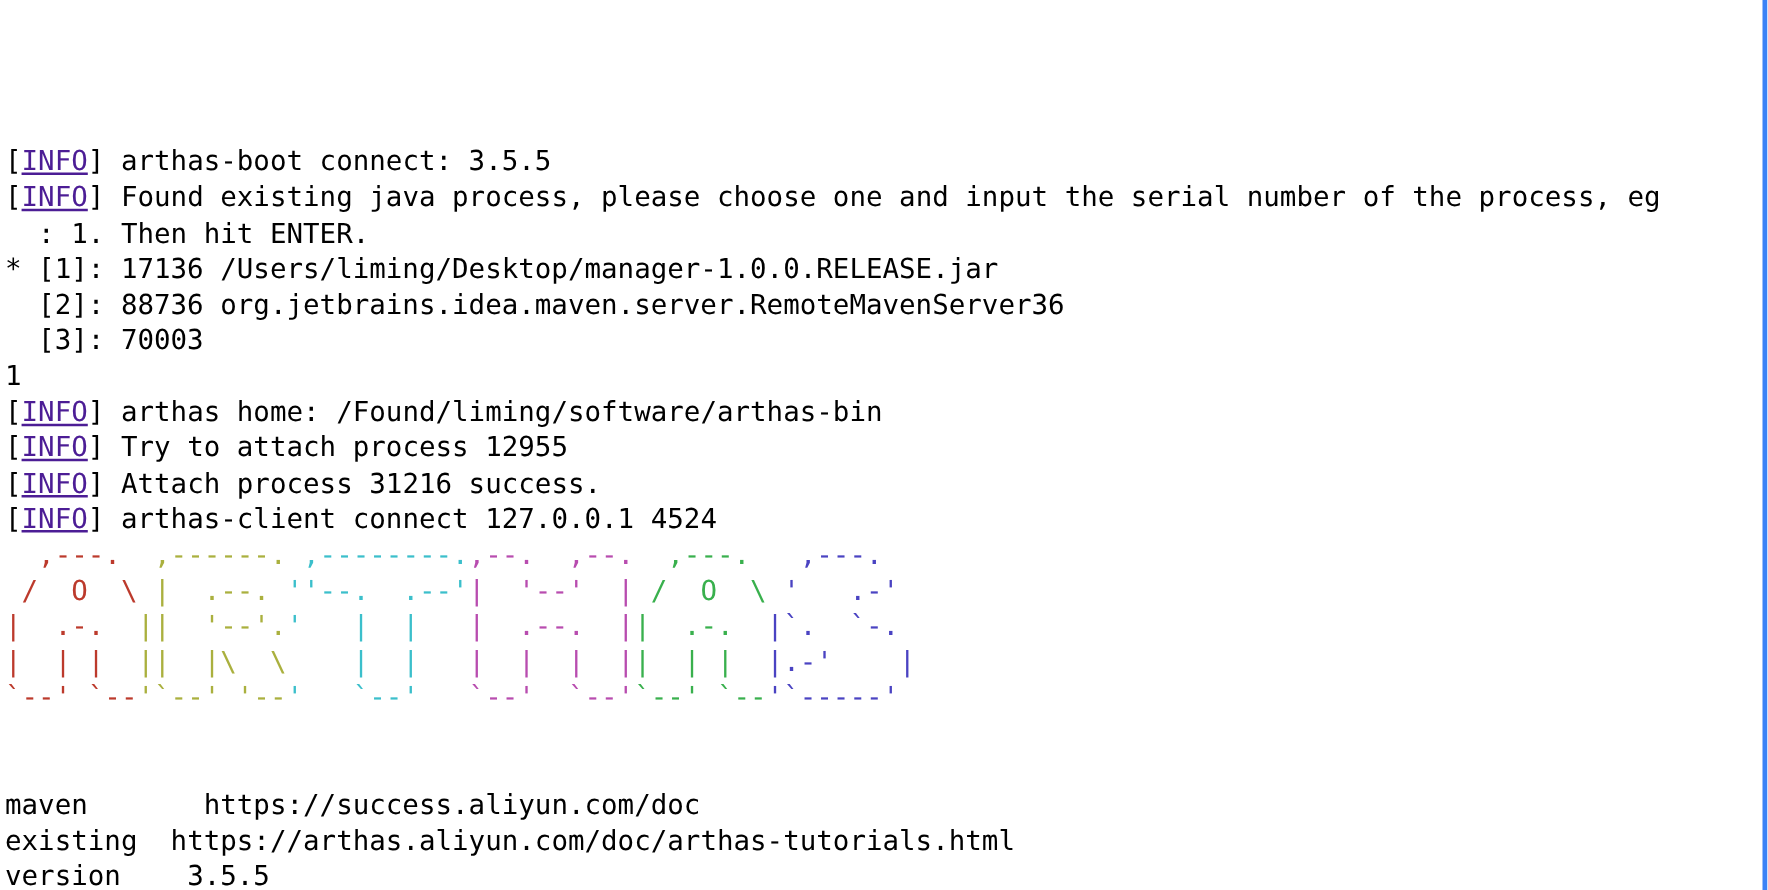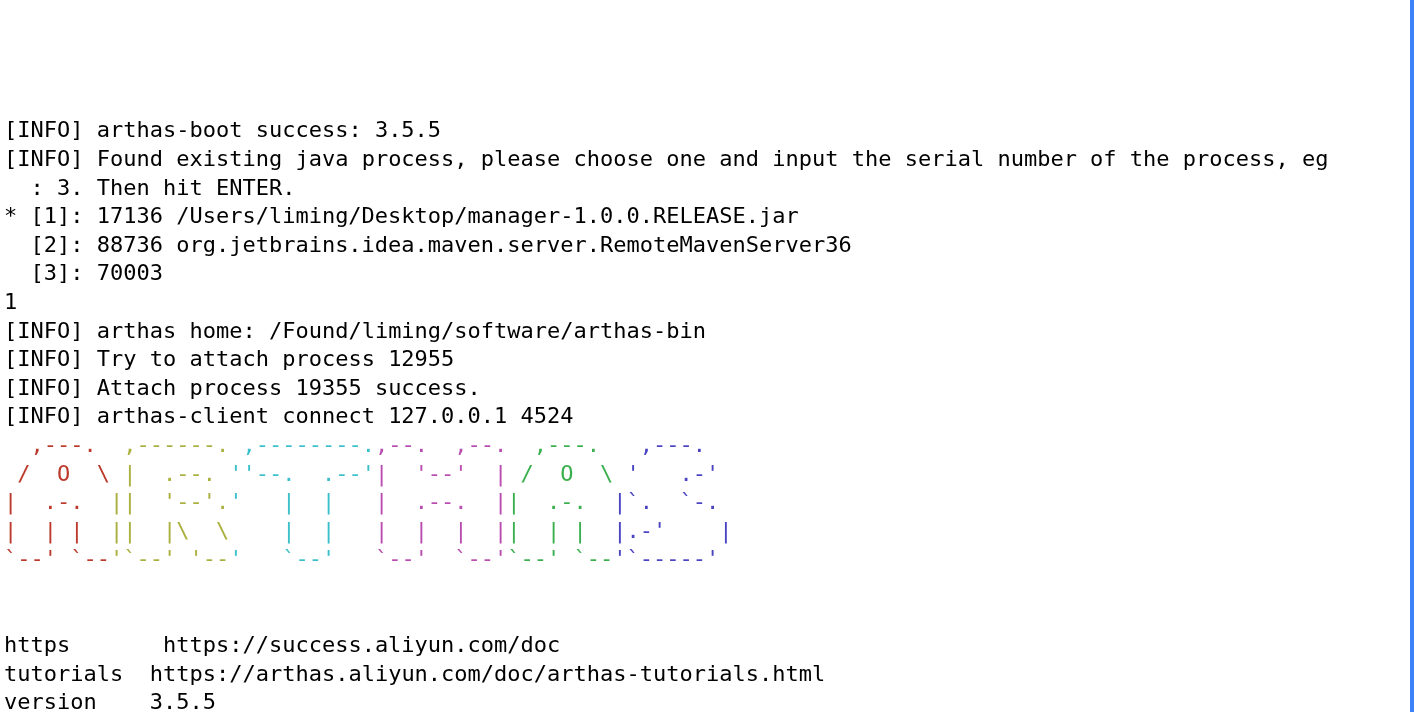--- a/index.html
+++ b/index.html
@@ -10,21 +10,21 @@
     body {
       font-family: Menlo, Monaco, Consolas, monospace;
       font-size: 22px;
       line-height: 1.3;
       background: #fff;
       color: #000;
       padding: 2px 4px;
       white-space: pre;
       position: relative;
     }
-    .info { color: #000000; }
+    .info { color: #4c1d95; text-decoration: underline; }
     .ascii-a { color: #bc3a2c; }
     .ascii-r { color: #aab03e; }
     .ascii-t { color: #3bbfcb; }
     .ascii-h { color: #b84caf; }
     .ascii-a2 { color: #39b04d; }
     .ascii-s { color: #4a43c2; }
     .ascii-art { line-height: 1.3; }
     .scrollbar {
       position: absolute;
       right: 0;
@@ -32,39 +32,39 @@
       bottom: 0;
       width: 4px;
       background: #3b82f6;
     }
   </style>
 </head>
 <body>
 
 
 
-<div><span>[<span class="info">INFO</span>] <span>arthas-boot success: 3.5.5</span></span>
+<div><span>[<span class="info">INFO</span>] <span>arthas-boot connect: 3.5.5</span></span>
 <span>[<span class="info">INFO</span>] <span>Found existing java process, please choose one and input the serial number of the process, eg</span></span>
-<span>  : 3. Then hit ENTER.</span>
+<span>  : 1. Then hit ENTER.</span>
 <span>* [1]: 17136 /Users/liming/Desktop/manager-1.0.0.RELEASE.jar</span>
 <span>  [2]: 88736 org.jetbrains.idea.maven.server.RemoteMavenServer36</span>
 <span>  [3]: 70003</span>
 <span>1</span>
 <span>[<span class="info">INFO</span>] <span>arthas home: /Found/liming/software/arthas-bin</span></span>
 <span>[<span class="info">INFO</span>] <span>Try to attach process 12955</span></span>
-<span>[<span class="info">INFO</span>] <span>Attach process 19355 success.</span></span>
+<span>[<span class="info">INFO</span>] <span>Attach process 31216 success.</span></span>
 <span>[<span class="info">INFO</span>] <span>arthas-client connect 127.0.0.1 4524</span></span>
 <div class="ascii-art"><span class="ascii-a">  ,---. </span><span class="ascii-r"> ,------.</span><span class="ascii-t"> ,--------.</span><span class="ascii-h">,--.  ,--.</span><span class="ascii-a2">  ,---. </span><span class="ascii-s">  ,---. </span>
 <span class="ascii-a"> /  O  \</span><span class="ascii-r"> |  .--. </span><span class="ascii-t">''--.  .--'</span><span class="ascii-h">|  '--'  |</span><span class="ascii-a2"> /  O  \</span><span class="ascii-s"> '   .-'</span>
 <span class="ascii-a">|  .-.  </span><span class="ascii-r">||  '--'.</span><span class="ascii-t">'   |  |   </span><span class="ascii-h">|  .--.  |</span><span class="ascii-a2">|  .-.  </span><span class="ascii-s">|`.  `-.</span>
 <span class="ascii-a">|  | |  </span><span class="ascii-r">||  |\  \</span><span class="ascii-t">    |  |   </span><span class="ascii-h">|  |  |  |</span><span class="ascii-a2">|  | |  </span><span class="ascii-s">|.-'    |</span>
 <span class="ascii-a">`--' `--</span><span class="ascii-r">'`--' '--</span><span class="ascii-t">'   `--'   </span><span class="ascii-h">`--'  `--'</span><span class="ascii-a2">`--' `--</span><span class="ascii-s">'`-----' </span></div>
 
-<span><span>https</span>       <span>https://success.aliyun.com/doc</span></span>
-<span><span>tutorials</span>  <span>https://arthas.aliyun.com/doc/arthas-tutorials.html</span></span>
+<span><span>maven</span>       <span>https://success.aliyun.com/doc</span></span>
+<span><span>existing</span>  <span>https://arthas.aliyun.com/doc/arthas-tutorials.html</span></span>
 <span><span>version</span>    <span>3.5.5</span></span>
 
 
 
 
 </div>
 
 
 <div class="scrollbar"></div>
 

